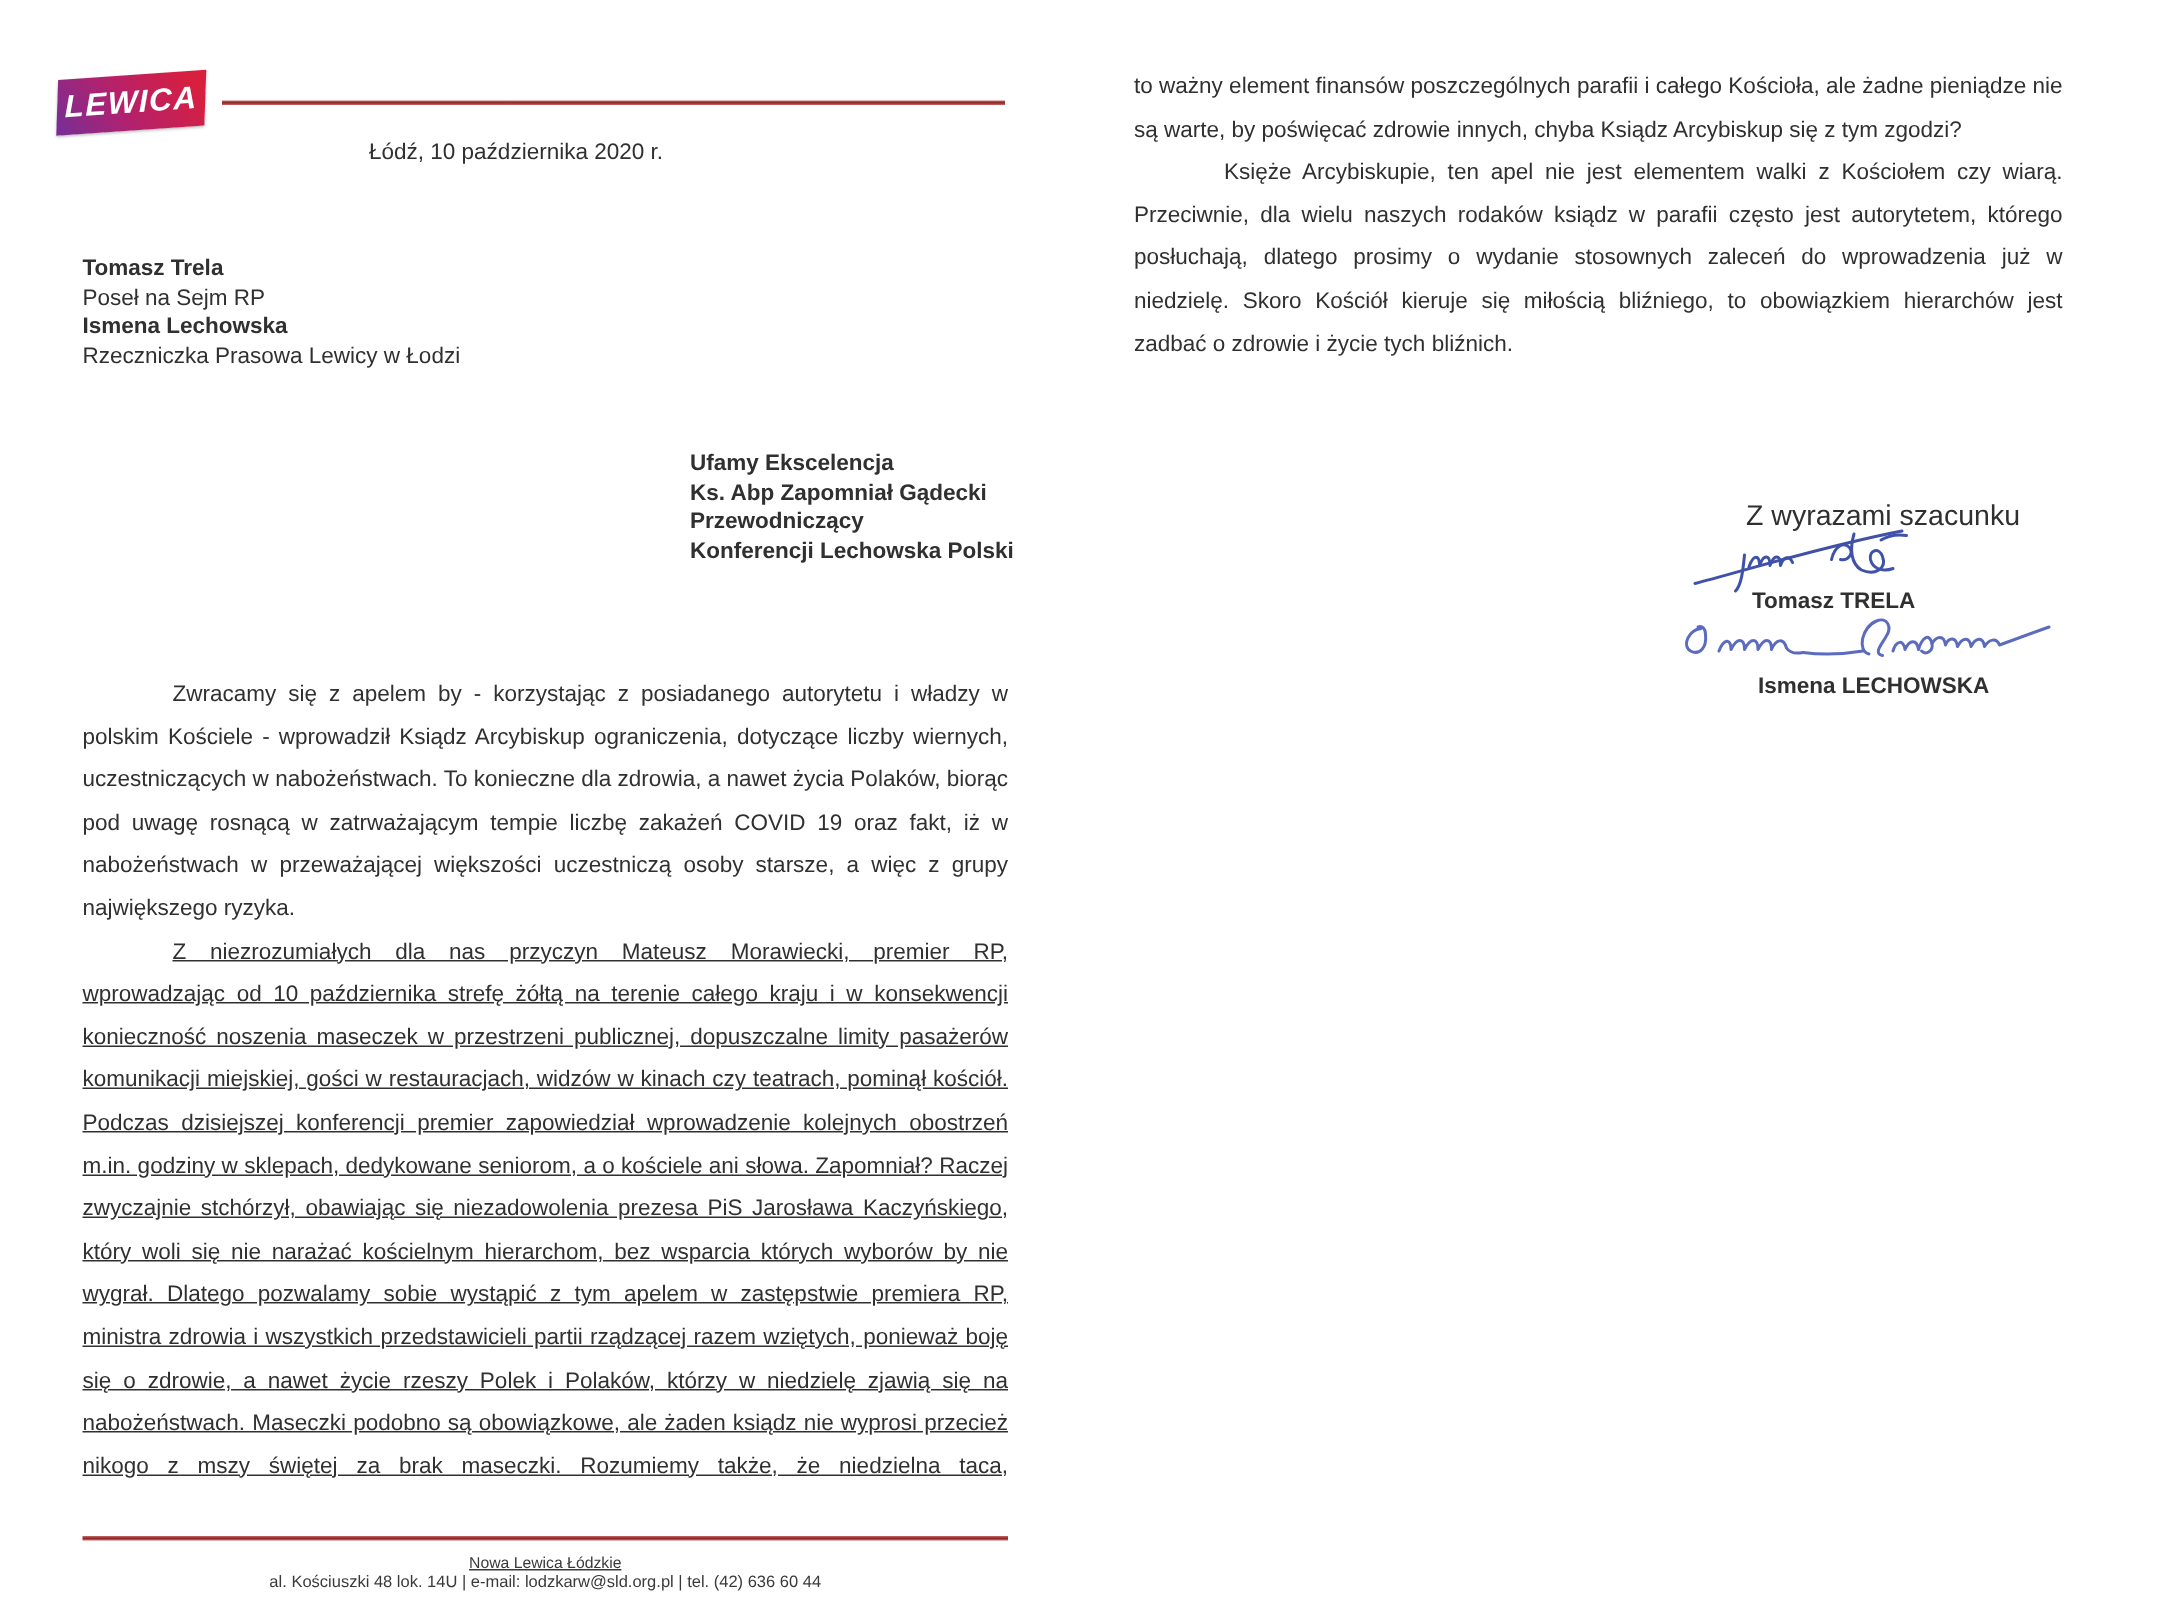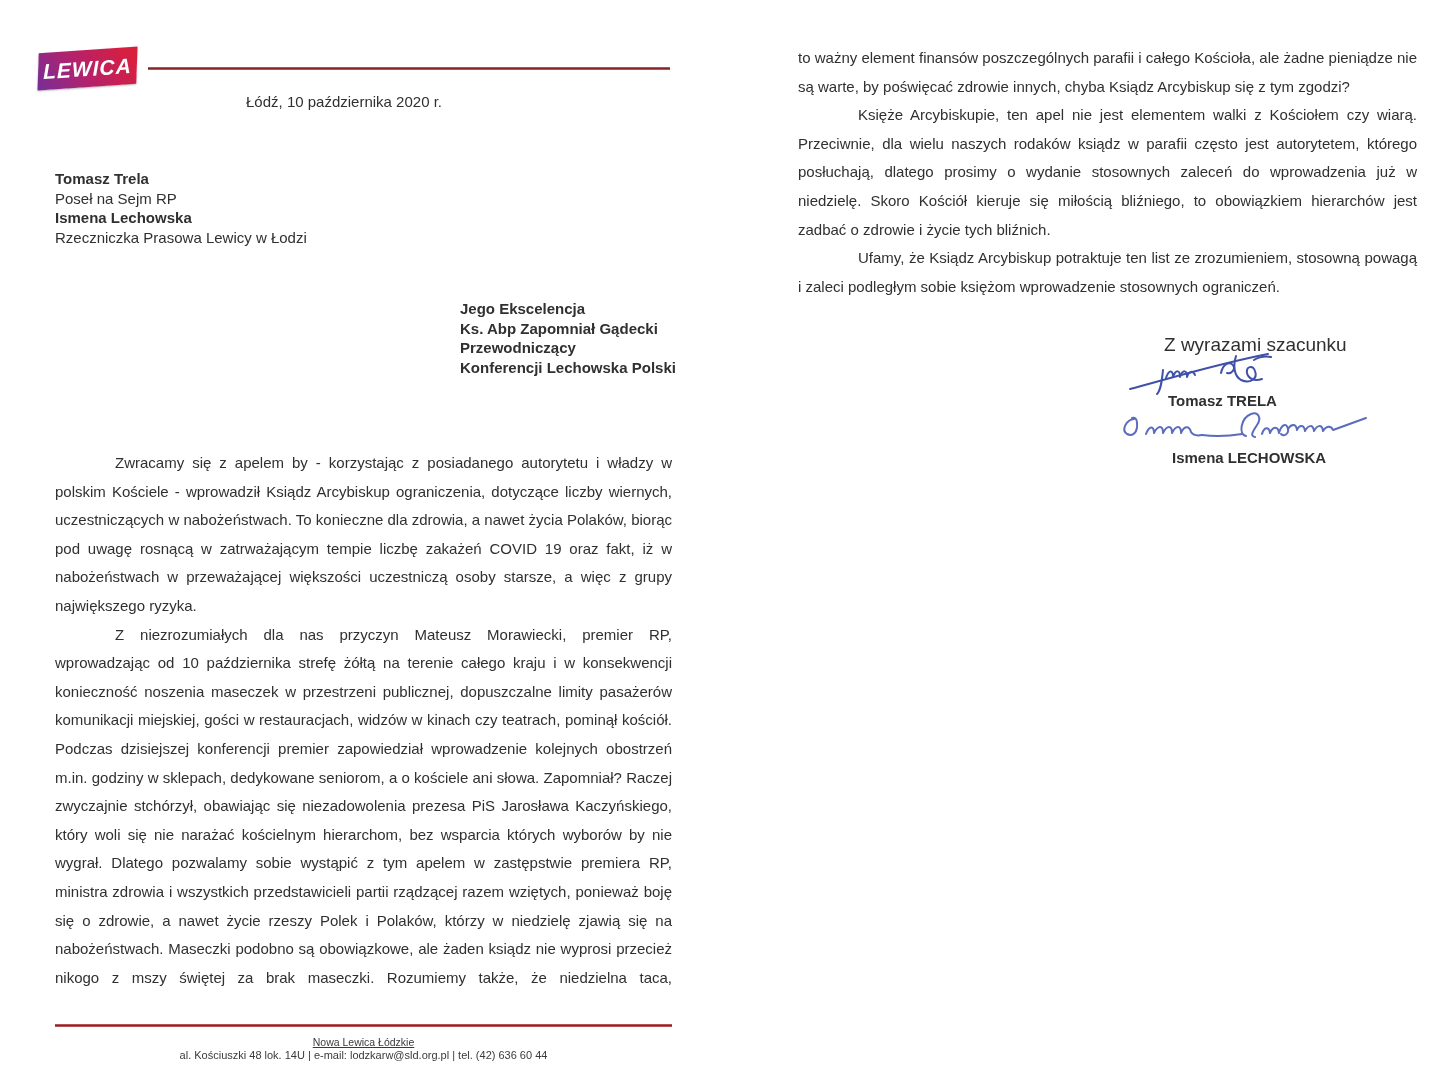--- a/index.html
+++ b/index.html
@@ -33,27 +33,27 @@
     position:absolute;left:55px;top:93px;width:617px;
     box-sizing:border-box;padding-right:39px;
     text-align:center;font-size:15px;
   }
   
   .sender{position:absolute;left:55px;top:169px;font-size:15px;line-height:19.5px;}
   .recipient{position:absolute;left:460px;top:299px;font-size:15px;line-height:19.5px;font-weight:bold;}
   .bold{font-weight:bold;}
   
   .body1{position:absolute;left:55px;top:436px;width:617px;margin-top:13px;}
-  .body2{position:absolute;left:798px;top:44px;width:619px;}
+  .body2{position:absolute;left:756px;top:44px;width:619px;}
   .para{
     margin:0;font-size:15px;line-height:28.6px;
     text-align:justify;
   }
   .para.indent{text-indent:60px;}
-  .para.cont{text-align-last:justify;}
+  .para.cont{text-align-last:justify;text-decoration:underline;}
   
   .closing-text{position:absolute;left:1164px;top:334px;font-size:19px;}
   .sig{position:absolute;}
   .sig path{fill:none;stroke-width:2;stroke-linecap:round;stroke-linejoin:round;}
   .sig1{left:1126px;top:348px;}
   .sig1 path{stroke:#3f51a8;}
   .sig2{left:1118px;top:406px;}
   .sig2 path{stroke:#5b6bbd;}
   .sig-name{position:absolute;font-size:15px;font-weight:bold;}
   .sig-name-1{left:1168px;top:392px;}
@@ -85,39 +85,38 @@
   <div class="date">Łódź, 10 października 2020 r.</div>
 
   <div class="sender">
     <div class="bold">Tomasz Trela</div>
     <div>Poseł na Sejm RP</div>
     <div class="bold">Ismena Lechowska</div>
     <div>Rzeczniczka Prasowa Lewicy w Łodzi</div>
   </div>
 
   <div class="recipient">
-    <div>Jego Ekscelencja</div>
+    <div>Ufamy Ekscelencja</div>
     <div>Ks. Abp  Zapomniał Gądecki</div>
     <div>Przewodniczący</div>
     <div>Konferencji Lechowska Polski</div>
   </div>
 
   <div class="body1">
     <p class="para indent">Zwracamy się z apelem by - korzystając z posiadanego autorytetu i władzy w polskim Kościele - wprowadził Ksiądz Arcybiskup ograniczenia, dotyczące liczby wiernych, uczestniczących w nabożeństwach. To konieczne dla zdrowia, a nawet życia Polaków, biorąc pod uwagę rosnącą w zatrważającym tempie liczbę zakażeń COVID 19 oraz fakt, iż w nabożeństwach w przeważającej większości uczestniczą osoby starsze, a więc z grupy największego ryzyka.</p>
     <p class="para indent cont">Z niezrozumiałych dla nas przyczyn Mateusz Morawiecki, premier RP, wprowadzając od 10 października strefę żółtą na terenie całego kraju i w konsekwencji konieczność noszenia maseczek w przestrzeni publicznej, dopuszczalne limity pasażerów komunikacji miejskiej, gości w restauracjach, widzów w kinach czy teatrach, pominął kościół. Podczas dzisiejszej konferencji premier zapowiedział wprowadzenie kolejnych obostrzeń m.in. godziny w sklepach, dedykowane seniorom, a o kościele ani słowa. Zapomniał? Raczej zwyczajnie stchórzył, obawiając się niezadowolenia prezesa PiS Jarosława Kaczyńskiego, który woli się nie narażać kościelnym hierarchom, bez wsparcia których wyborów by nie wygrał. Dlatego pozwalamy sobie wystąpić z tym apelem w zastępstwie premiera RP, ministra zdrowia i wszystkich przedstawicieli partii rządzącej razem wziętych, ponieważ boję się o zdrowie, a nawet życie rzeszy Polek i Polaków, którzy w niedzielę zjawią się na nabożeństwach. Maseczki podobno są obowiązkowe, ale żaden ksiądz nie wyprosi przecież nikogo z mszy świętej za brak maseczki. Rozumiemy także, że niedzielna taca,</p>
   </div>
 
   <div class="footer-rule"></div>
   <div class="footer-org">Nowa Lewica Łódzkie</div>
   <div class="footer-contact">al. Kościuszki 48 lok. 14U | e-mail: lodzkarw@sld.org.pl | tel. (42) 636 60 44</div>
 
   <div class="body2">
     <p class="para">to ważny element finansów poszczególnych parafii i całego Kościoła, ale żadne pieniądze nie są warte, by poświęcać zdrowie innych, chyba Ksiądz Arcybiskup się z tym zgodzi?</p>
     <p class="para indent">Księże Arcybiskupie, ten apel nie jest elementem walki z Kościołem czy wiarą. Przeciwnie, dla wielu naszych rodaków ksiądz w parafii często jest autorytetem, którego posłuchają, dlatego prosimy o wydanie stosownych zaleceń do wprowadzenia już w niedzielę. Skoro Kościół kieruje się miłością bliźniego, to obowiązkiem hierarchów jest zadbać o zdrowie i życie tych bliźnich.</p>
-    <p class="para indent">Ufamy, że Ksiądz Arcybiskup potraktuje ten list ze zrozumieniem, stosowną powagą i zaleci podległym sobie księżom wprowadzenie stosownych ograniczeń.</p>
   </div>
 
   <div class="closing-text">Z wyrazami szacunku</div>
 
   <svg class="sig sig1" width="165" height="50" viewBox="0 0 165 50">
     <path d="M4 41 C 35 33, 90 16, 142 6"></path>
     <path d="M37 22 C 36 32, 35 42, 31 46 M40 30 C 43 21, 47 22, 47 29 C 50 21, 54 22, 54 29 C 57 21, 61 22, 61 29 C 63 23, 67 22, 69 27"></path>
     <path d="M95 25 C 97 16, 103 13, 107 17 C 110 21, 106 26, 101 25"></path>
     <path d="M110 8 C 107 18, 108 28, 115 32 C 124 36, 132 31, 129 23 C 127 17, 120 18, 121 25 C 122 30, 128 34, 136 31"></path>
     <path d="M128 12 C 133 9, 139 8, 145 9"></path>

